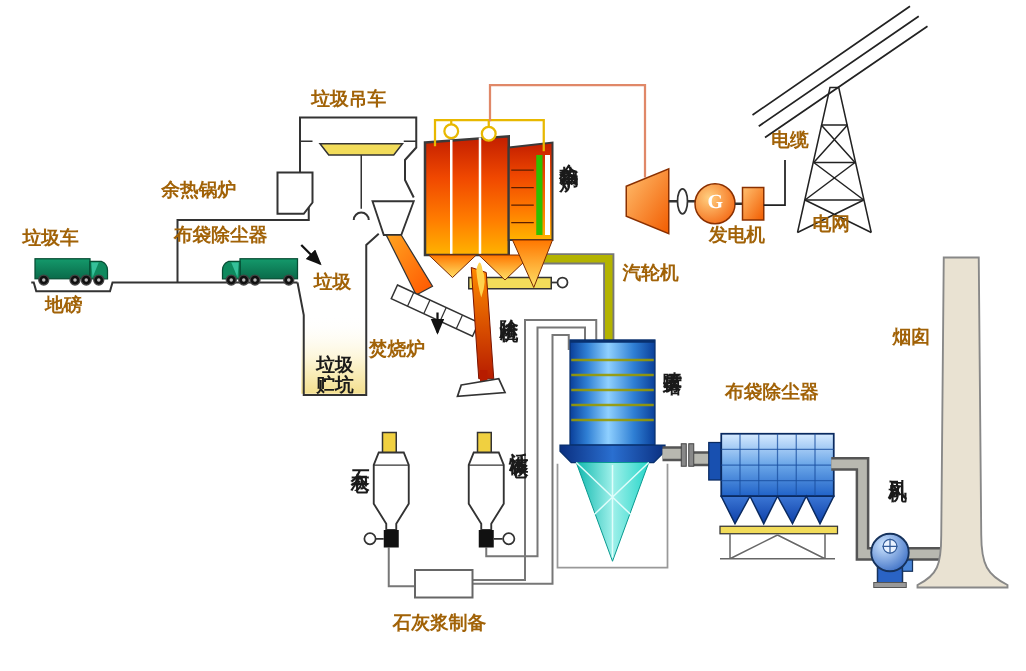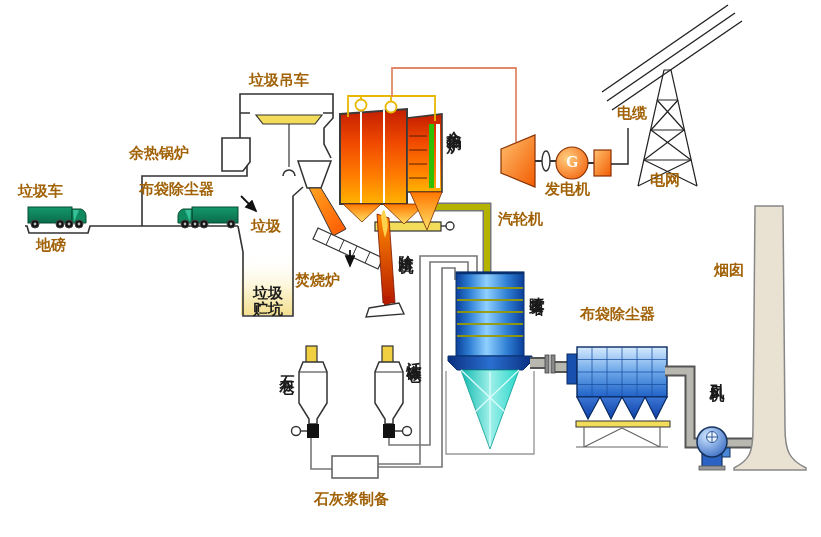--- a/index.html
+++ b/index.html
@@ -333,21 +333,21 @@
 <div class="lbl" style="left:249px;top:72px">垃圾吊车</div>
 <div class="lbl" style="left:251px;top:218px">垃圾</div>
 <div class="pitlbl" style="left:250px;top:285px;width:36px">
   <span>垃圾</span><br>
   <span>贮坑</span>
 </div>
 <div class="lbl" style="left:295px;top:272px">焚烧炉</div>
 <div class="vlbl" style="left:396px;top:243px">除渣机</div>
 <div class="vlbl" style="left:444px;top:119px">余热锅炉</div>
 <div class="lbl" style="left:498px;top:211px">汽轮机</div>
-<div class="lbl" style="left:545px;top:181px">发电机</div>
+<div class="lbl" style="left:567px;top:181px">发电机</div>
 <div class="gsym" style="left:566px;top:153px">G</div>
 <div class="lbl" style="left:617px;top:105px">电缆</div>
 <div class="lbl" style="left:650px;top:172px">电网</div>
 <div class="vlbl" style="left:527px;top:285px">喷雾塔</div>
 <div class="lbl" style="left:580px;top:306px">布袋除尘器</div>
 <div class="vlbl" style="left:707px;top:371px">引风机</div>
 <div class="lbl" style="left:714px;top:262px">烟囱</div>
 <div class="vlbl" style="left:277px;top:364px">石灰仓</div>
 <div class="vlbl" style="left:404px;top:350px">活性碳仓</div>
 <div class="lbl" style="left:314px;top:491px">石灰浆制备</div>

